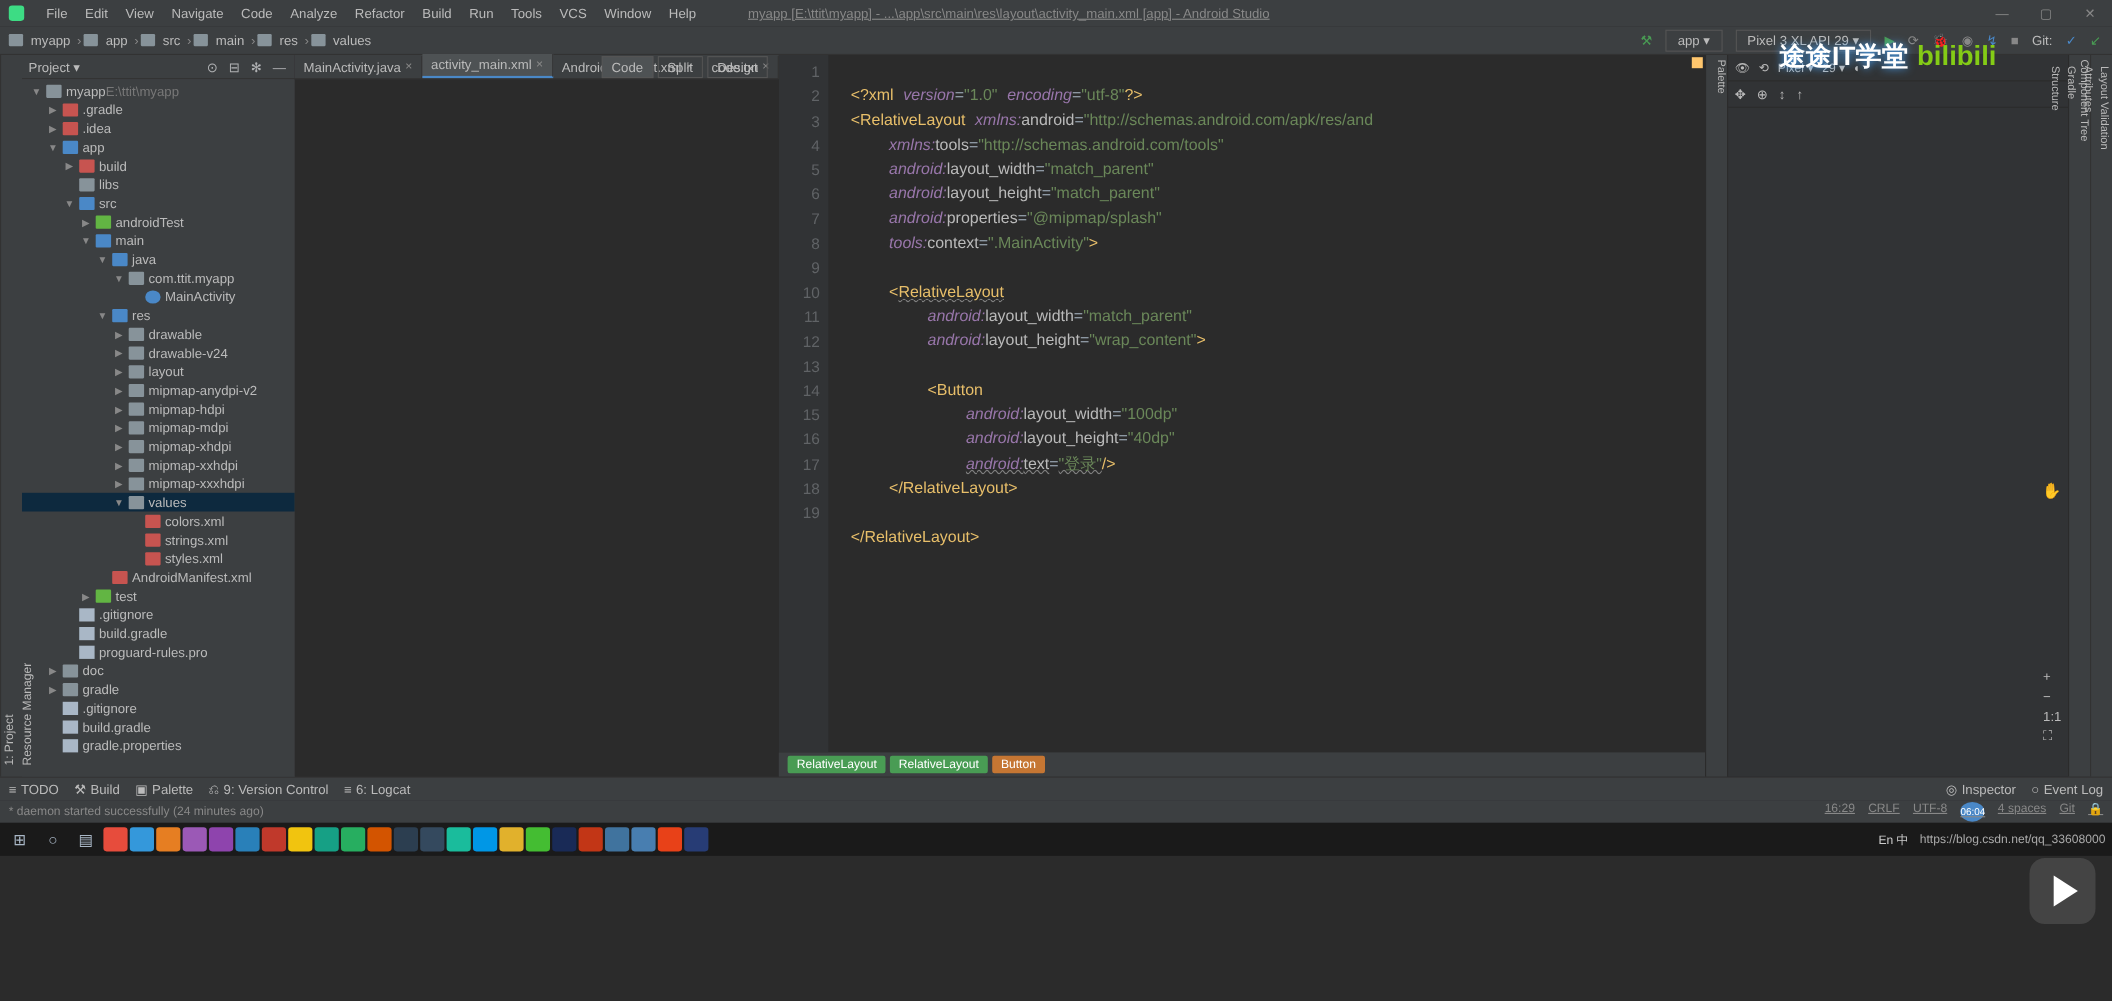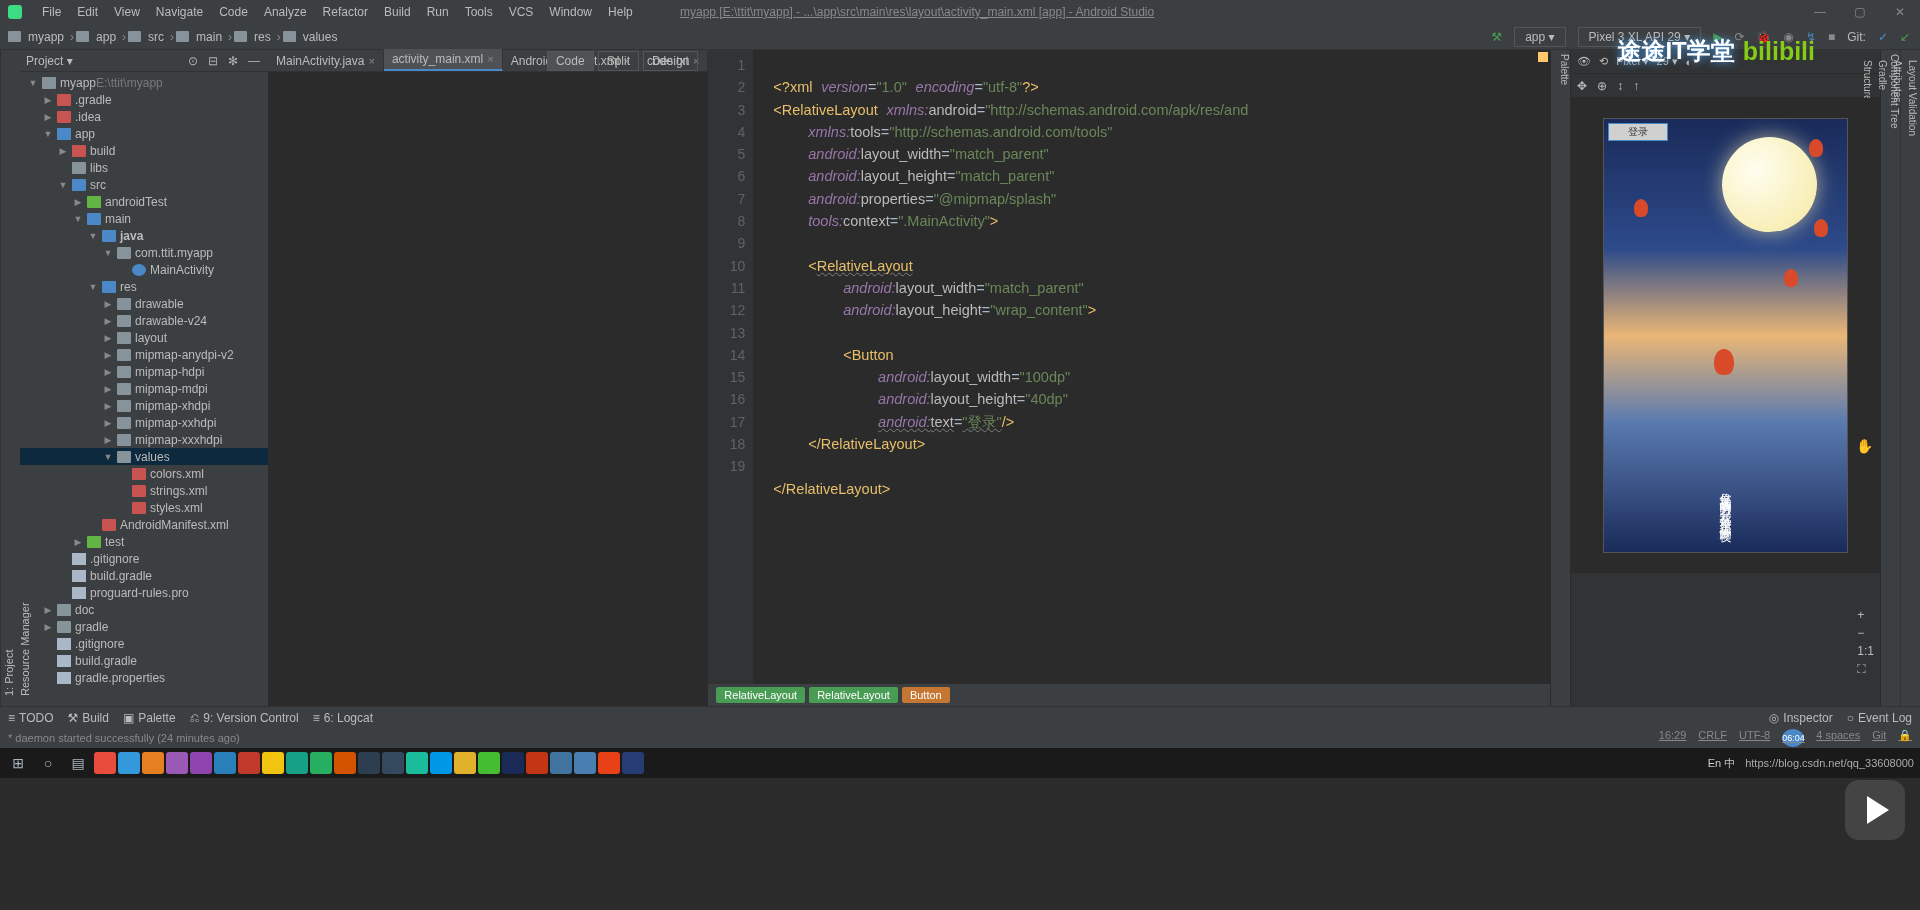--- a/index.html
+++ b/index.html
@@ -245,21 +245,21 @@
         <div class="tree-node" style="padding-left: 53px;">
           <span class="arrow closed"></span>
           <span class="node-icon folder-green"></span>
           <span class="label">androidTest</span>
         </div>
         <div class="tree-node" style="padding-left: 53px;">
           <span class="arrow open"></span>
           <span class="node-icon folder-blue"></span>
           <span class="label">main</span>
         </div>
-        <div class="tree-node" style="padding-left: 68px; font-weight: bold;">
+        <div class="tree-node" style="padding-left: 68px;">
           <span class="arrow open"></span>
           <span class="node-icon folder-blue"></span>
           <span class="label">java</span>
         </div>
         <div class="tree-node" style="padding-left: 83px;">
           <span class="arrow open"></span>
           <span class="node-icon folder"></span>
           <span class="label">com.ttit.myapp</span>
         </div>
         <div class="tree-node" style="padding-left: 98px;">
@@ -478,33 +478,20 @@
           <span>29 ▾</span>
           <span>◐</span>
         </div>
         <div class="preview-toolbar2">
           <span>✥</span>
           <span>⊕</span>
           <span>↕</span>
           <span>↑</span>
         </div>
         <div class="preview-wrap">
-          <div class="preview-canvas">
-            <div class="device-frame">
-              <div class="btn-preview">登录</div>
-              <div class="moon"></div>
-              <div class="lantern" style="top:80px;left:30px"></div>
-              <div class="lantern" style="top:100px;left:210px"></div>
-              <div class="lantern" style="top:150px;left:180px"></div>
-              <div class="lantern" style="top:20px;left:205px"></div>
-              <div class="lantern" style="top:230px;left:110px;width:20px;height:26px"></div>
-              <div class="cn-poem">你是遥远的明月
-我在每一个思念你的夜</div>
-            </div>
-          </div>
           <div class="hand-icon-pv">✋</div>
           <div class="zoom-controls">
             <span>+</span>
             <span>−</span>
             <span>1:1</span>
             <span>⛶</span>
           </div>
         </div>
       </div>
       <div class="comptree-gutter">Component Tree</div>

